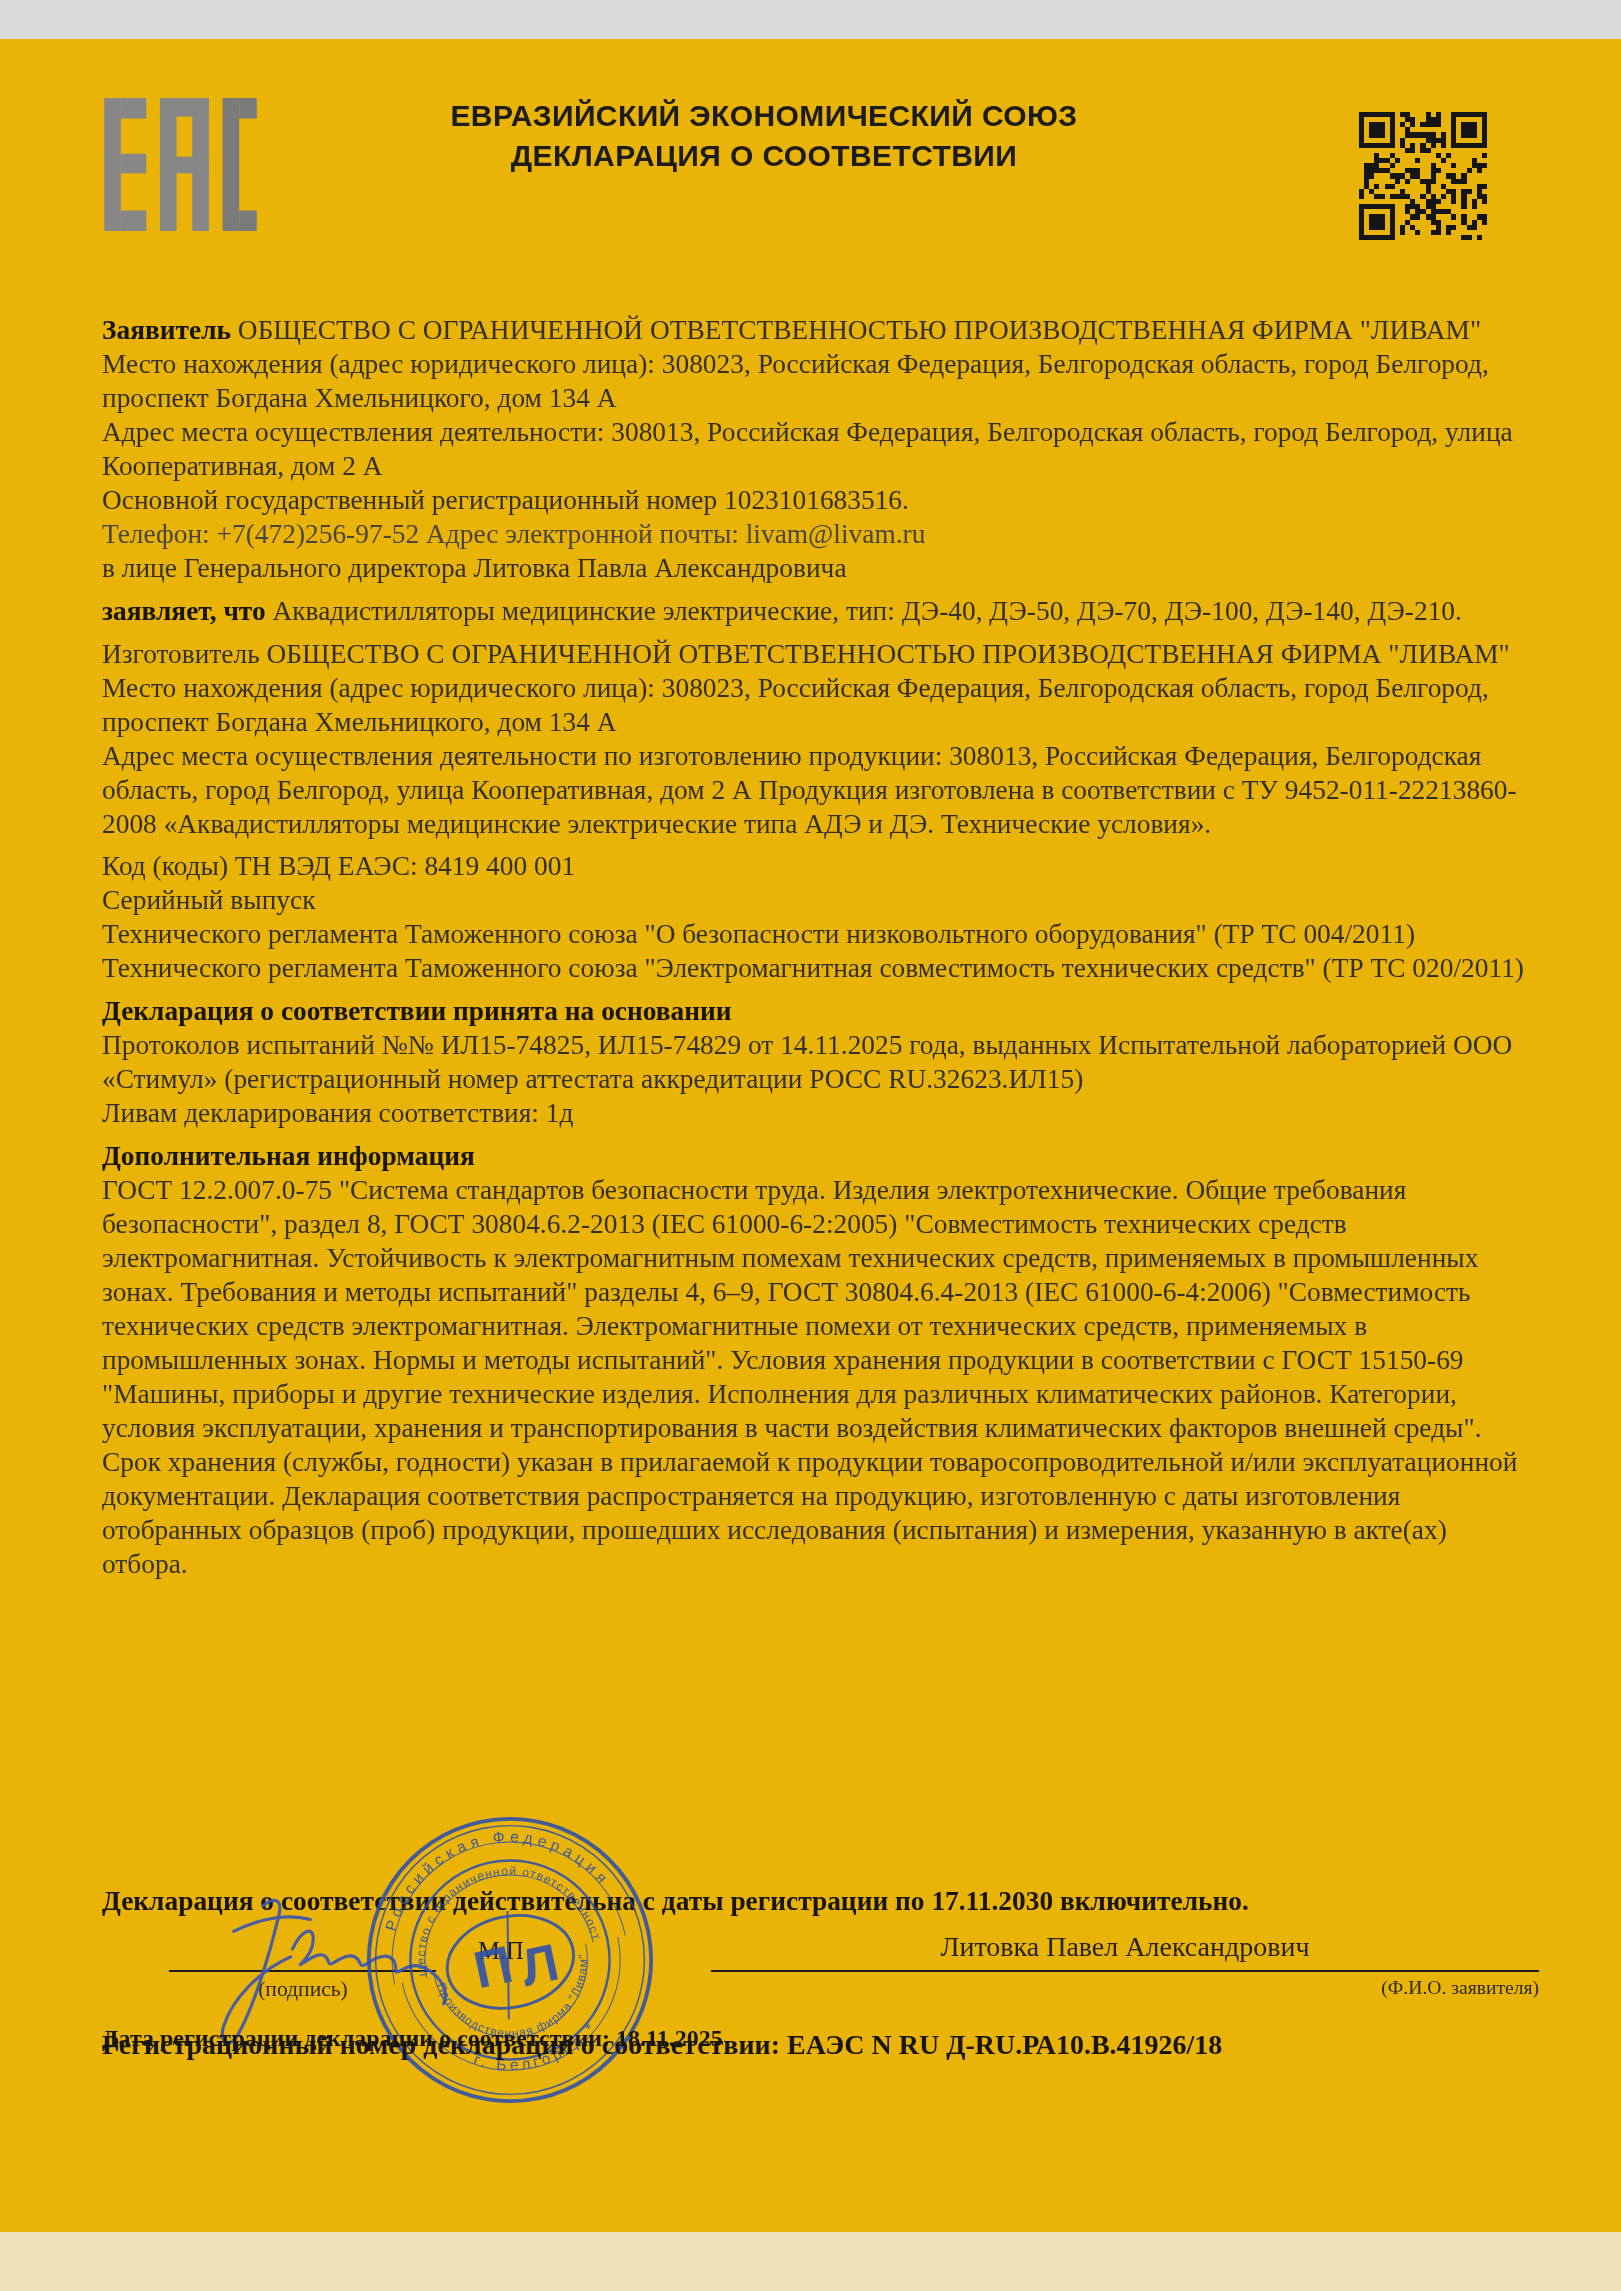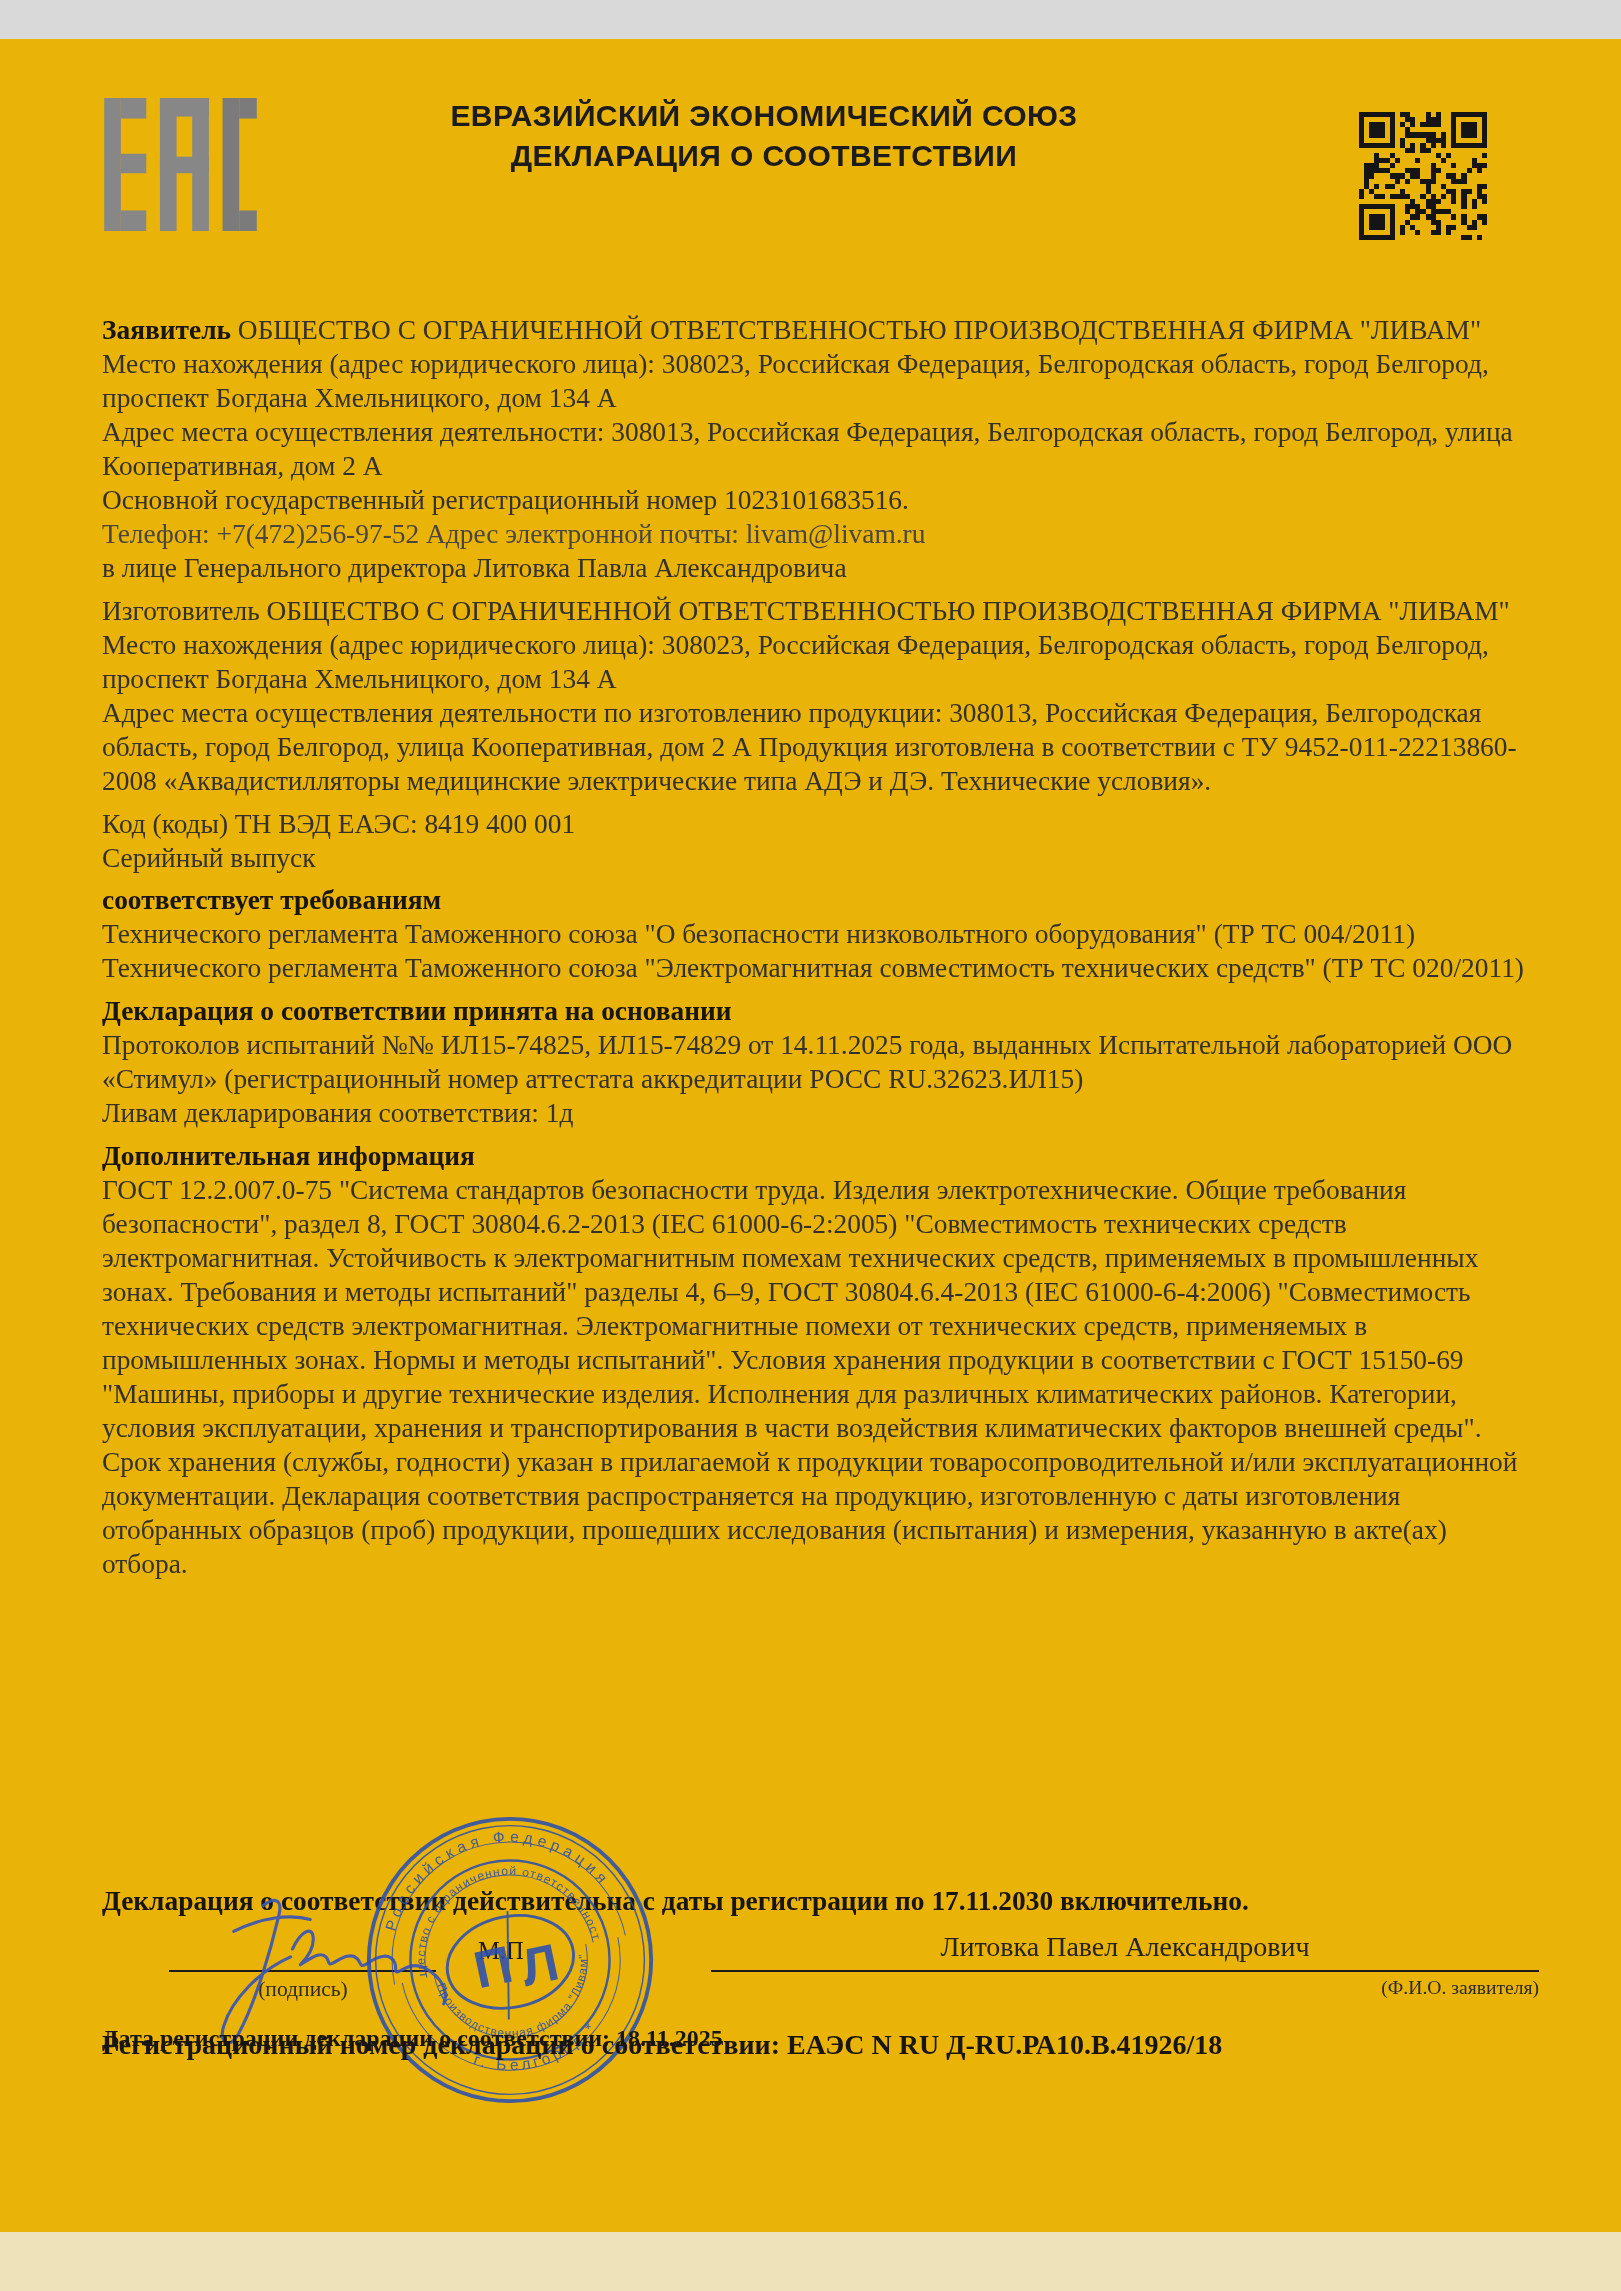--- a/index.html
+++ b/index.html
@@ -348,26 +348,26 @@
       <rect x="23" y="24" width="1" height="1" fill="#151515"></rect>
     </svg>
 
   <div class="body-text">
     <p class="para"><span class="lead-b">Заявитель</span><span> ОБЩЕСТВО С ОГРАНИЧЕННОЙ ОТВЕТСТВЕННОСТЬЮ ПРОИЗВОДСТВЕННАЯ ФИРМА "ЛИВАМ"</span></p>
     <p class="para">Место нахождения (адрес юридического лица): 308023, Российская Федерация, Белгородская область, город Белгород, проспект Богдана Хмельницкого, дом 134 А</p>
     <p class="para">Адрес места осуществления деятельности: 308013, Российская Федерация, Белгородская область, город Белгород, улица Кооперативная, дом 2 А</p>
     <p class="para">Основной государственный регистрационный номер 1023101683516.</p>
     <p class="para faint">Телефон: +7(472)256-97-52 Адрес электронной почты: livam@livam.ru</p>
     <p class="para">в лице Генерального директора Литовка Павла Александровича</p>
+    <p class="para gap"><span class="lead-b">заявляет, что</span><span> Аквадистилляторы медицинские электрические, тип: ДЭ-40, ДЭ-50, ДЭ-70, ДЭ-100, ДЭ-140, ДЭ-210.</span></p>
     <p class="para gap">Изготовитель ОБЩЕСТВО С ОГРАНИЧЕННОЙ ОТВЕТСТВЕННОСТЬЮ ПРОИЗВОДСТВЕННАЯ ФИРМА "ЛИВАМ"</p>
     <p class="para">Место нахождения (адрес юридического лица): 308023, Российская Федерация, Белгородская область, город Белгород, проспект Богдана Хмельницкого, дом 134 А</p>
     <p class="para">Адрес места осуществления деятельности по изготовлению продукции: 308013, Российская Федерация, Белгородская область, город Белгород, улица Кооперативная, дом 2 А Продукция изготовлена в соответствии с ТУ 9452-011-22213860-2008 «Аквадистилляторы медицинские электрические типа АДЭ и ДЭ. Технические условия».</p>
     <p class="para gap">Код (коды) ТН ВЭД ЕАЭС: 8419 400 001</p>
     <p class="para">Серийный выпуск</p>
-    <p class="para gap bold-p">соответствует требованиям</p>
     <p class="para">Технического регламента Таможенного союза "О безопасности низковольтного оборудования" (ТР ТС 004/2011)</p>
     <p class="para">Технического регламента Таможенного союза "Электромагнитная совместимость технических средств" (ТР ТС 020/2011)</p>
     <p class="para gap bold-p">Декларация о соответствии принята на основании</p>
     <p class="para">Протоколов испытаний №№ ИЛ15-74825, ИЛ15-74829 от 14.11.2025 года, выданных Испытательной лабораторией ООО «Стимул» (регистрационный номер аттестата аккредитации РОСС RU.32623.ИЛ15)</p>
     <p class="para">Ливам декларирования соответствия: 1д</p>
     <p class="para gap bold-p">Дополнительная информация</p>
     <p class="para">ГОСТ 12.2.007.0-75 "Система стандартов безопасности труда. Изделия электротехнические. Общие требования безопасности", раздел 8, ГОСТ 30804.6.2-2013 (IEC 61000-6-2:2005) "Совместимость технических средств электромагнитная. Устойчивость к электромагнитным помехам технических средств, применяемых в промышленных зонах. Требования и методы испытаний" разделы 4, 6–9, ГОСТ 30804.6.4-2013 (IEC 61000-6-4:2006) "Совместимость технических средств электромагнитная. Электромагнитные помехи от технических средств, применяемых в промышленных зонах. Нормы и методы испытаний". Условия хранения продукции в соответствии с ГОСТ 15150-69 "Машины, приборы и другие технические изделия. Исполнения для различных климатических районов. Категории, условия эксплуатации, хранения и транспортирования в части воздействия климатических факторов внешней среды". Срок хранения (службы, годности) указан в прилагаемой к продукции товаросопроводительной и/или эксплуатационной документации. Декларация соответствия распространяется на продукцию, изготовленную с даты изготовления отобранных образцов (проб) продукции, прошедших исследования (испытания) и измерения, указанную в акте(ах) отбора.</p>
   </div>
 
   <div class="validity">Декларация о соответствии действительна с даты регистрации по 17.11.2030 включительно.</div>

